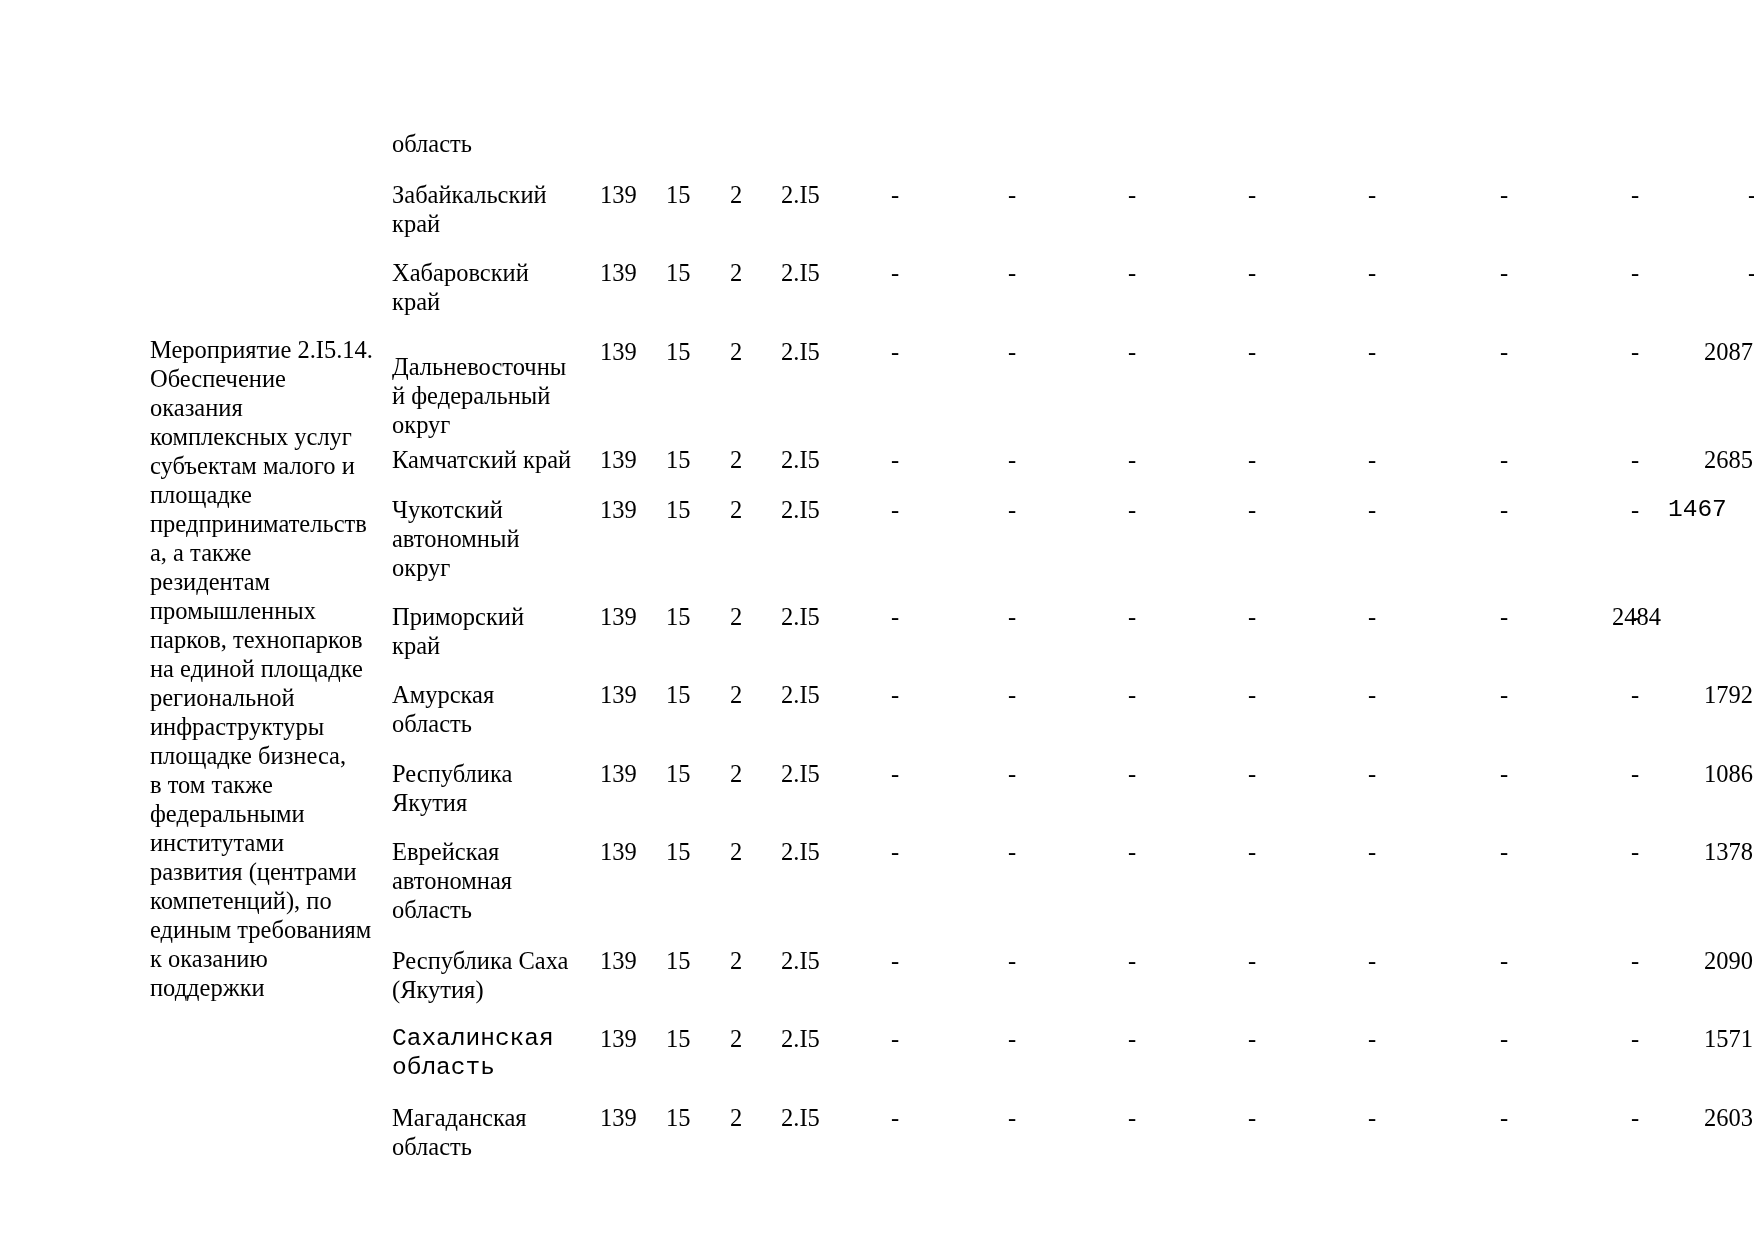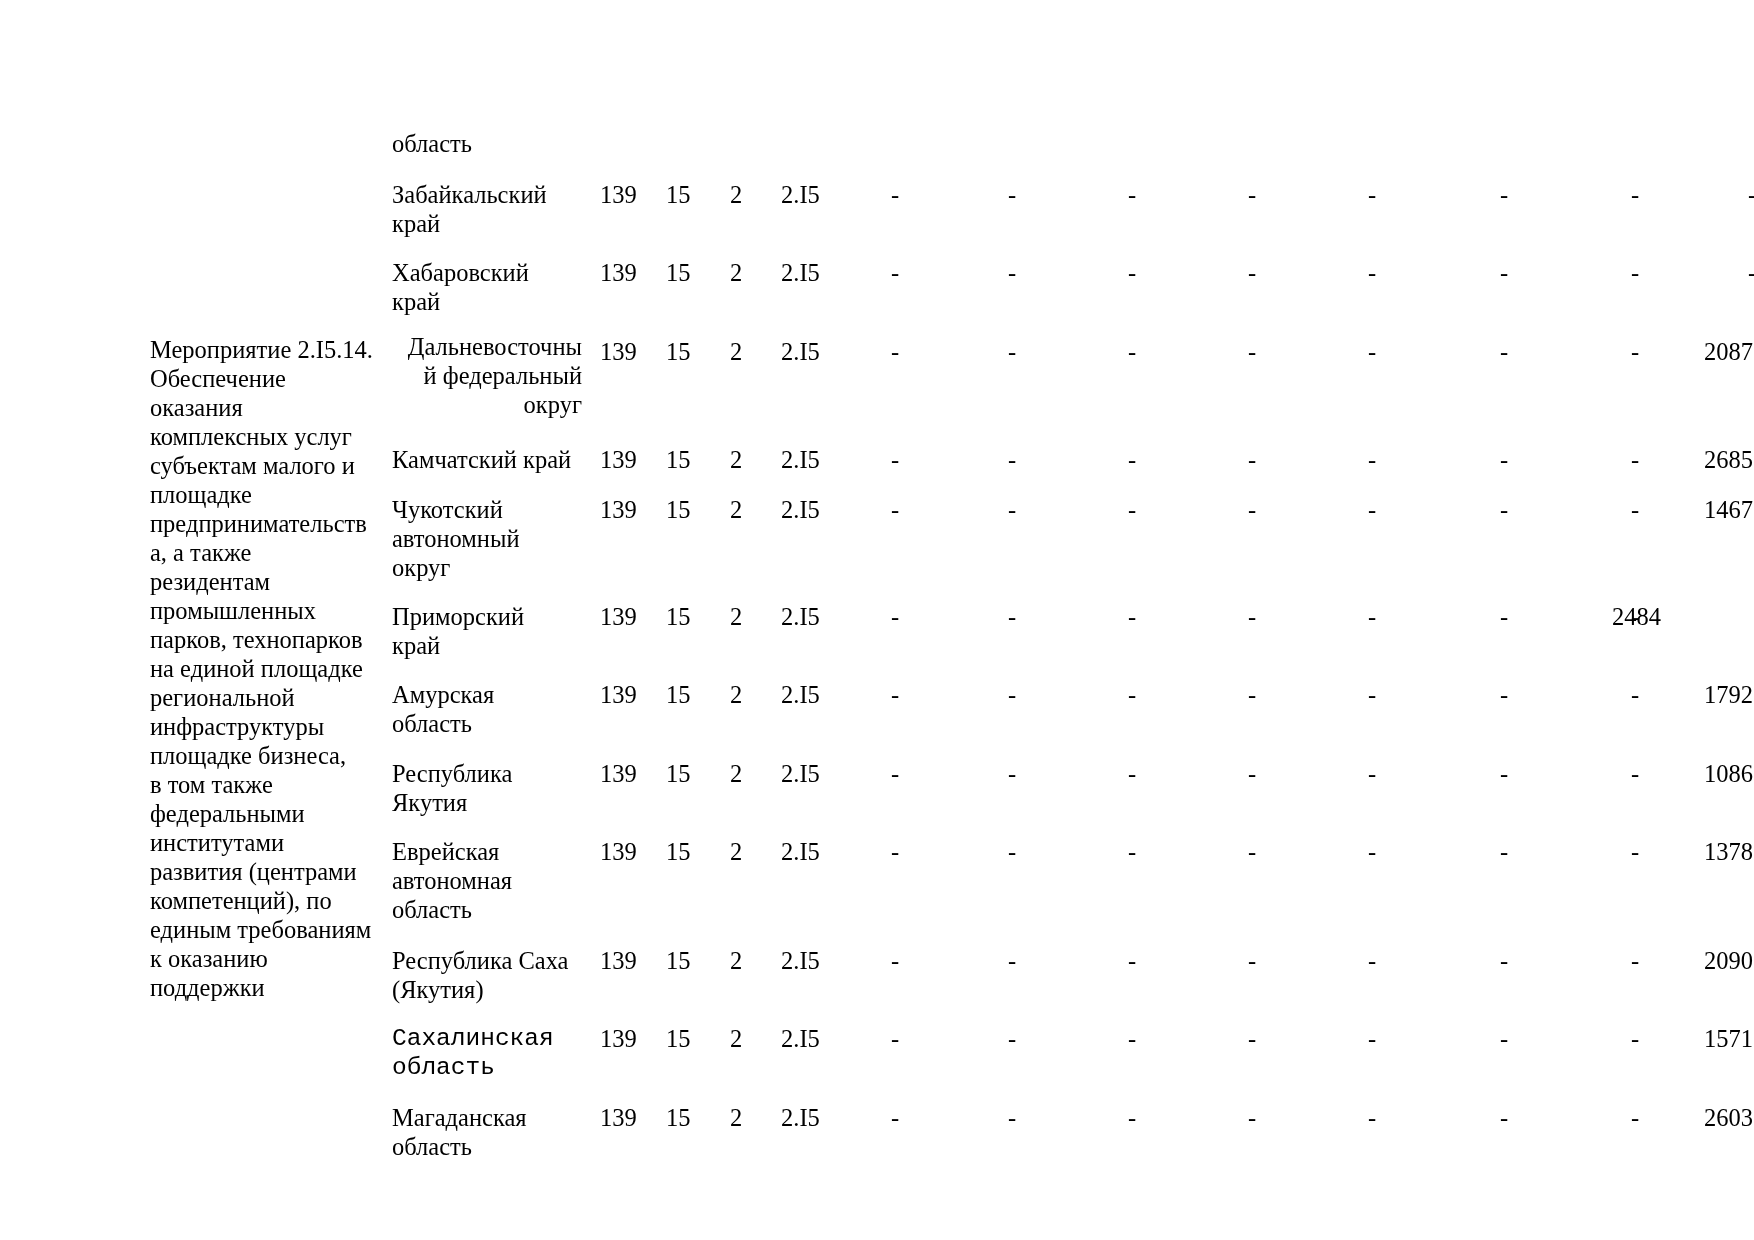--- a/index.html
+++ b/index.html
@@ -69,21 +69,21 @@
       <div class="t" style="left: 730px; top: 258px;">2</div>
       <div class="t" style="left: 781px; top: 258px;">2.I5</div>
       <div class="t" style="left: 891px; top: 258px;">-</div>
       <div class="t" style="left: 1008px; top: 258px;">-</div>
       <div class="t" style="left: 1128px; top: 258px;">-</div>
       <div class="t" style="left: 1248px; top: 258px;">-</div>
       <div class="t" style="left: 1368px; top: 258px;">-</div>
       <div class="t" style="left: 1500px; top: 258px;">-</div>
       <div class="t" style="left: 1631px; top: 258px;">-</div>
       <div class="t" style="left: 1748px; top: 258px;">-</div>
-      <div class="region" style="top: 332px; text-align: right;">
+      <div class="region" style="top: 352px;">
         <span>Дальневосточны</span>
         <span>й федеральный</span>
         <span>округ</span>
       </div>
       <div class="t" style="left: 600px; top: 337px;">139</div>
       <div class="t" style="left: 666px; top: 337px;">15</div>
       <div class="t" style="left: 730px; top: 337px;">2</div>
       <div class="t" style="left: 781px; top: 337px;">2.I5</div>
       <div class="t" style="left: 891px; top: 337px;">-</div>
       <div class="t" style="left: 1008px; top: 337px;">-</div>
@@ -117,21 +117,21 @@
       <div class="t" style="left: 666px; top: 495px;">15</div>
       <div class="t" style="left: 730px; top: 495px;">2</div>
       <div class="t" style="left: 781px; top: 495px;">2.I5</div>
       <div class="t" style="left: 891px; top: 495px;">-</div>
       <div class="t" style="left: 1008px; top: 495px;">-</div>
       <div class="t" style="left: 1128px; top: 495px;">-</div>
       <div class="t" style="left: 1248px; top: 495px;">-</div>
       <div class="t" style="left: 1368px; top: 495px;">-</div>
       <div class="t" style="left: 1500px; top: 495px;">-</div>
       <div class="t" style="left: 1631px; top: 495px;">-</div>
-      <div class="t" style="left: 1704px; top: 495px;">1467</div>
+      <div class="t" style="left: 1668px; top: 495px; font-family: Liberation Mono, monospace;">1467</div>
       <div class="region" style="top: 602px;">
         <span>Приморский</span>
         <span>край</span>
       </div>
       <div class="t" style="left: 600px; top: 602px;">139</div>
       <div class="t" style="left: 666px; top: 602px;">15</div>
       <div class="t" style="left: 730px; top: 602px;">2</div>
       <div class="t" style="left: 781px; top: 602px;">2.I5</div>
       <div class="t" style="left: 891px; top: 602px;">-</div>
       <div class="t" style="left: 1008px; top: 602px;">-</div>

